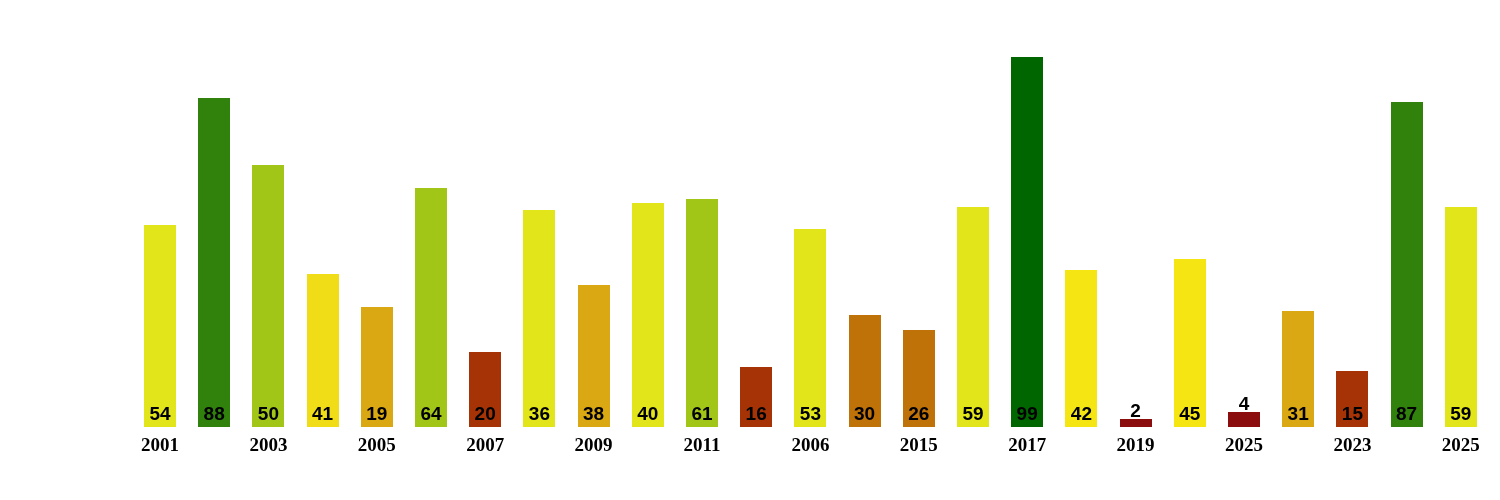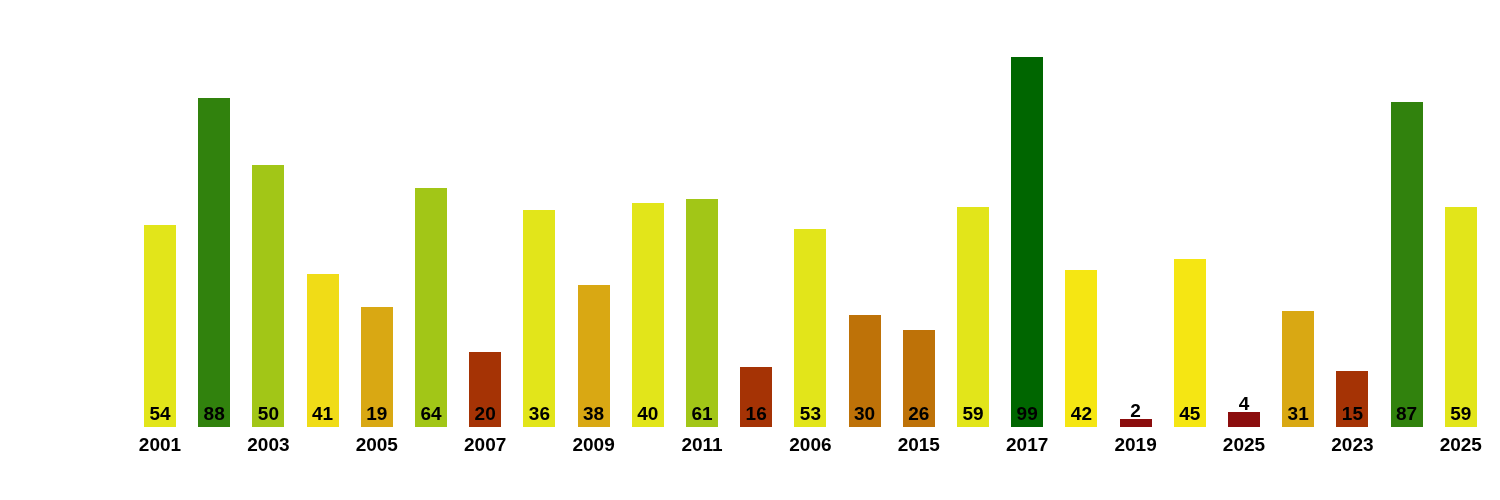--- a/index.html
+++ b/index.html
@@ -65,21 +65,21 @@
   }
   .tick-label {
     position: absolute;
     left: 0;
     width: 54px;
     bottom: 44px;
     text-align: center;
     font-size: 19px;
     font-weight: bold;
     color: #000000;
-    font-family: Liberation Sans, sans-serif;
+    font-family: Liberation Serif, serif;
     line-height: 22px;
   }
 </style>
 </head>
 <body>
 
 <div id="chart-root">
 
 
   <div id="plot-area">

